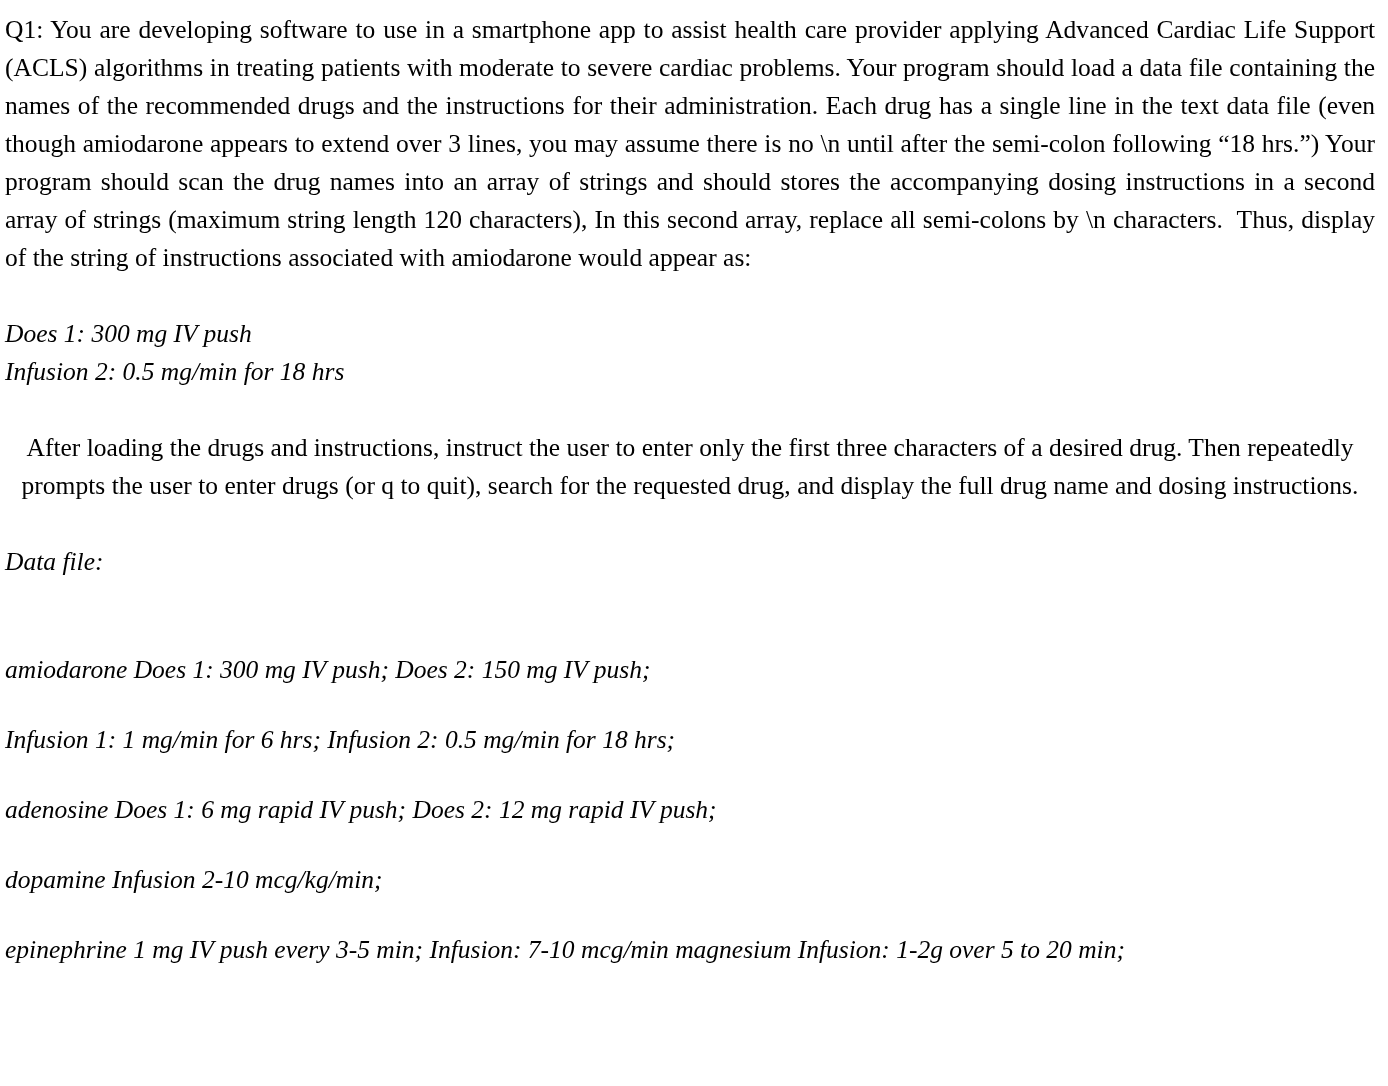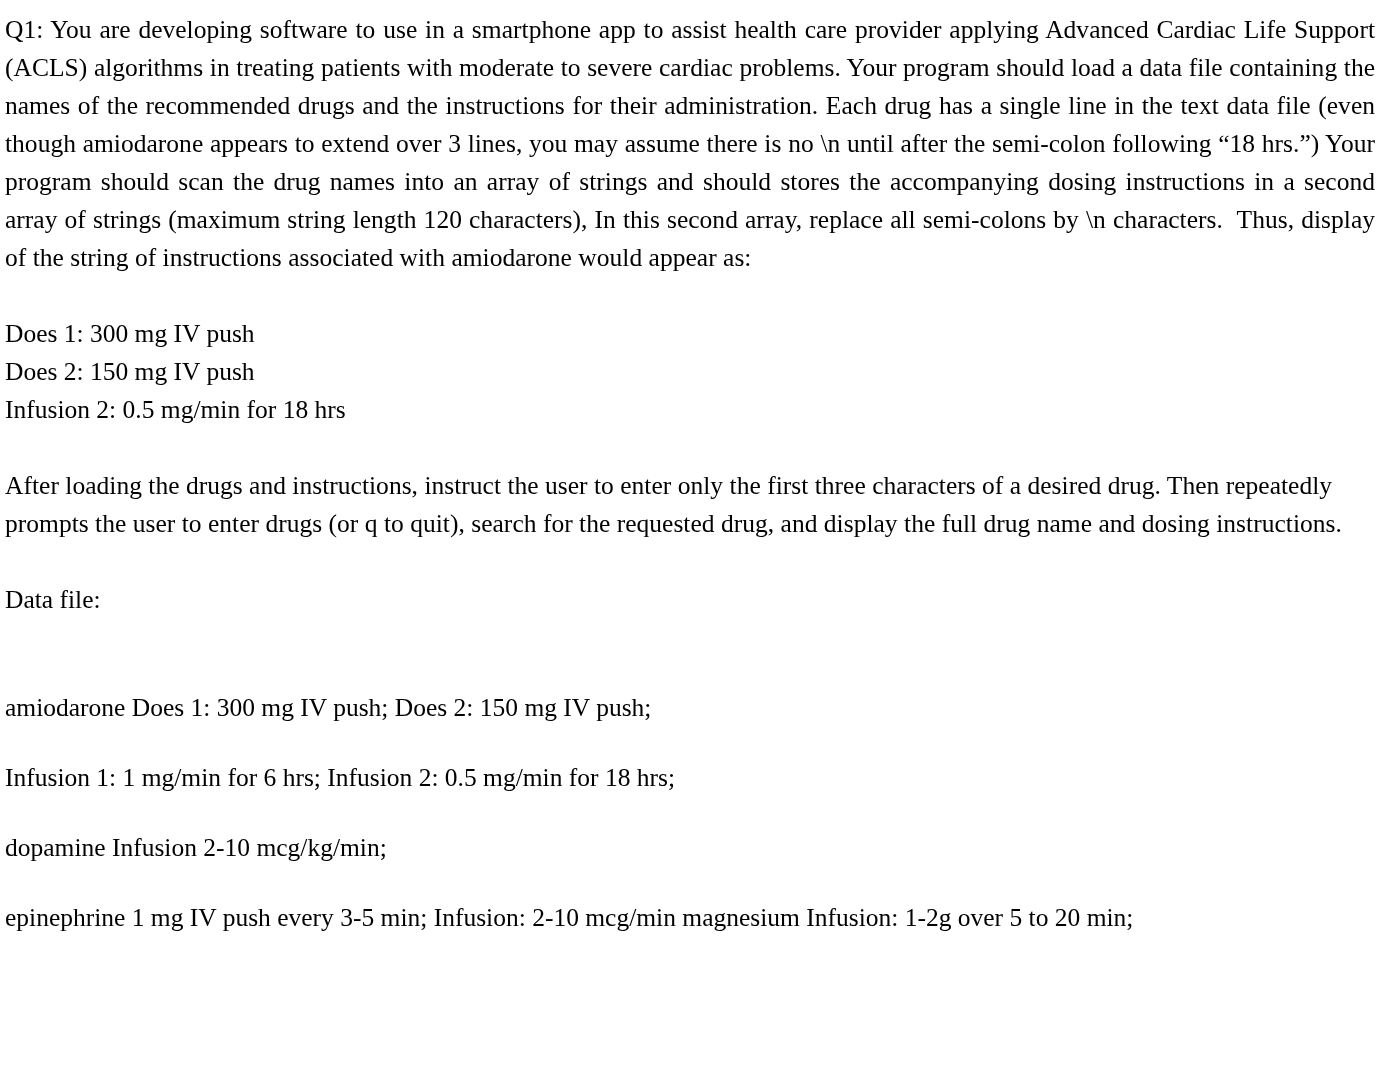--- a/index.html
+++ b/index.html
@@ -30,30 +30,31 @@
     letter-spacing: 0.02px;
     word-spacing: 0px;
     white-space: pre-wrap;
   }
   .para.justified {
     text-align: justify;
     text-align-last: left;
     text-justify: inter-word;
   }
   .para.left {
-    text-align: left;
+    text-align: center;
   }
   .spacer {
     height: 38px;
     line-height: 38px;
     font-size: 25.5px;
   }
   .block-lines {
     font-size: 25.5px;
     line-height: 38px;
+    font-style: italic;
   }
   .block-lines .ln {
     display: block;
     white-space: pre-wrap;
   }
   .datafile .ln {
     display: block;
     white-space: pre-wrap;
     margin-top: 32px;
   }
@@ -62,36 +63,36 @@
 <body>
 
 <div class="page">
 
   <p class="para justified">Q1: You are developing software to use in a smartphone app to assist health care provider applying Advanced Cardiac Life Support (ACLS) algorithms in treating patients with moderate to severe cardiac problems. Your program should load a data file containing the names of the recommended drugs and the instructions for their administration. Each drug has a single line in the text data file (even though amiodarone appears to extend over 3 lines, you may assume there is no \n until after the semi-colon following “18 hrs.”) Your program should scan the drug names into an array of strings and should stores the accompanying dosing instructions in a second array of strings (maximum string length 120 characters), In this second array, replace all semi-colons by \n characters.  Thus, display of the string of instructions associated with amiodarone would appear as:</p>
 
   <div class="spacer">&nbsp;</div>
 
   <div class="block-lines">
     <span class="ln">Does 1: 300 mg IV push</span>
-    <span class="ln">Does 2: 150 mg IV push</span>
     <span class="ln">Infusion 2: 0.5 mg/min for 18 hrs</span>
   </div>
 
   <div class="spacer">&nbsp;</div>
 
   <p class="para left">After loading the drugs and instructions, instruct the user to enter only the first three characters of a desired drug. Then repeatedly prompts the user to enter drugs (or q to quit), search for the requested drug, and display the full drug name and dosing instructions.</p>
 
   <div class="spacer">&nbsp;</div>
 
   <div class="block-lines">
     <span class="ln">Data file:</span>
   </div>
 
   <div class="spacer">&nbsp;</div>
 
   <div class="block-lines datafile">
     <span class="ln">amiodarone Does 1: 300 mg IV push; Does 2: 150 mg IV push;</span>
     <span class="ln">Infusion 1: 1 mg/min for 6 hrs; Infusion 2: 0.5 mg/min for 18 hrs;</span>
+    <span class="ln">adenosine Does 1: 6 mg rapid IV push; Does 2: 12 mg rapid IV push;</span>
     <span class="ln">dopamine Infusion 2-10 mcg/kg/min;</span>
-    <span class="ln">epinephrine 1 mg IV push every 3-5 min; Infusion: 2-10 mcg/min magnesium Infusion: 1-2g over 5 to 20 min;</span>
+    <span class="ln">epinephrine 1 mg IV push every 3-5 min; Infusion: 7-10 mcg/min magnesium Infusion: 1-2g over 5 to 20 min;</span>
   </div>
 
 </div>
 
 </body></html>

